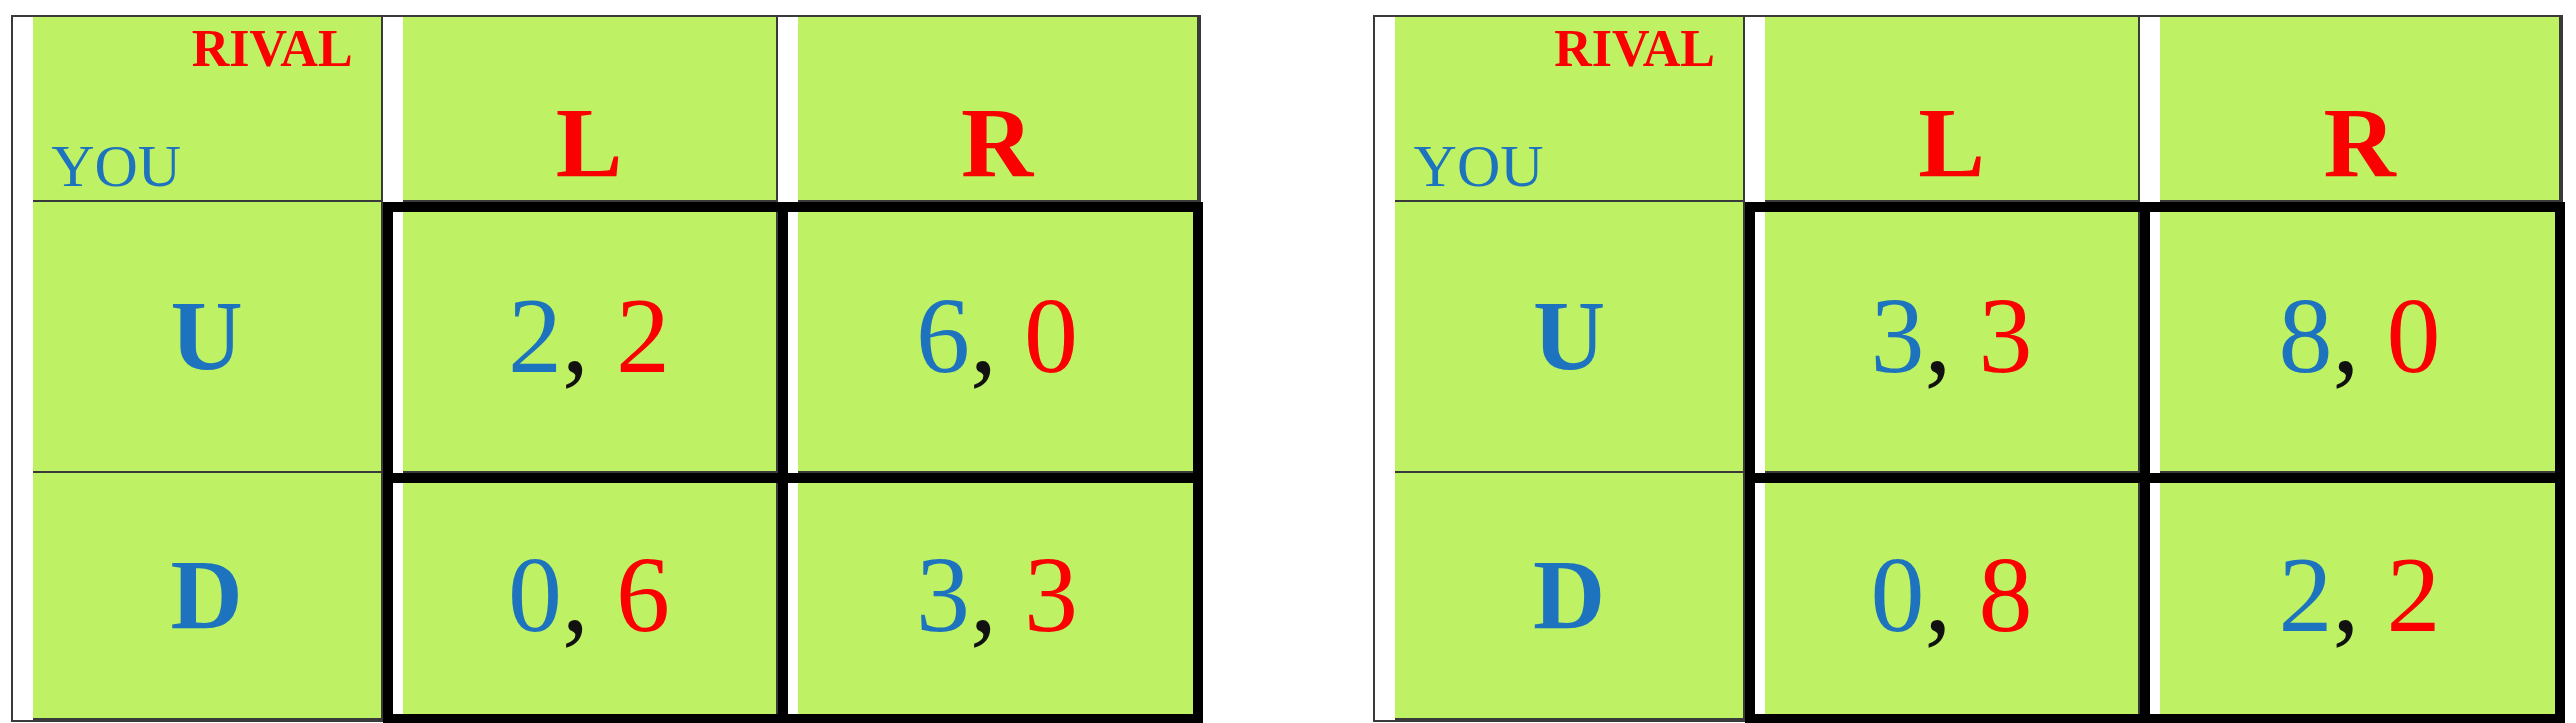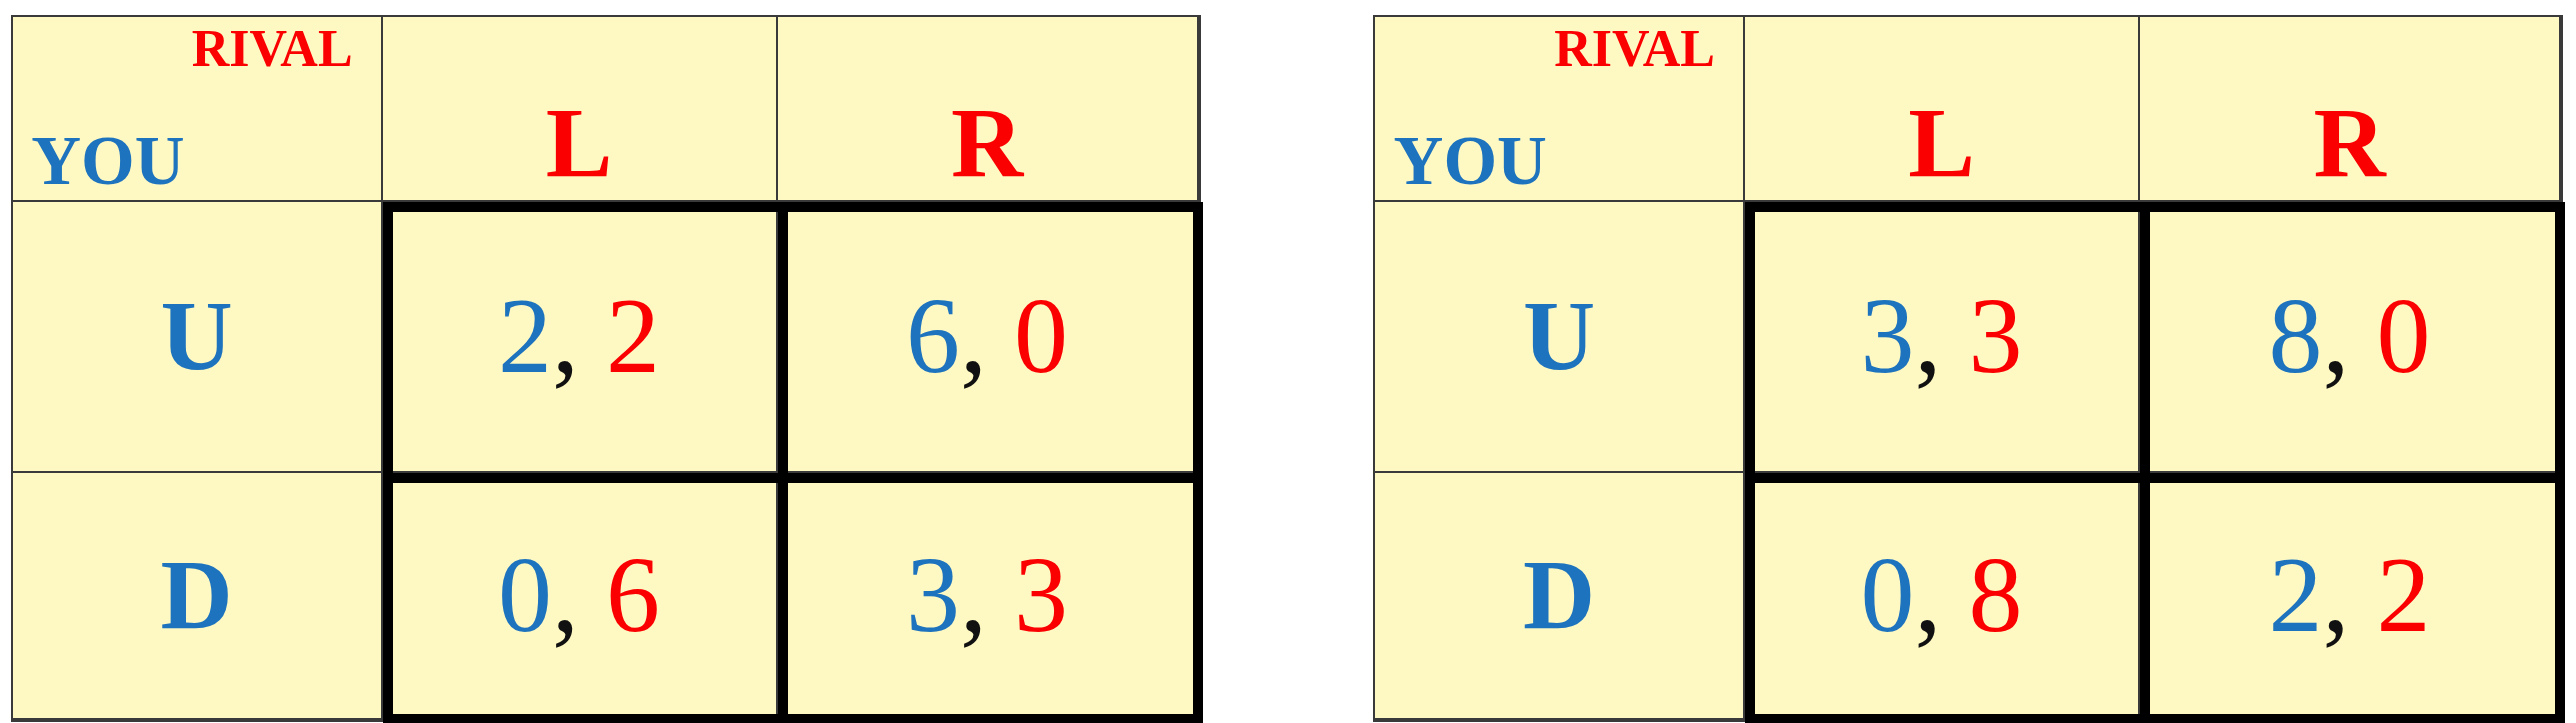--- a/index.html
+++ b/index.html
@@ -25,25 +25,26 @@
     box-sizing: border-box;
     background: #ffffff;
   }
   .game-table.left  { left: 10.6px;   }
   .game-table.right { left: 1373px; }
 
   .cell {
     border-right: 2px solid #3a3a3a;
     border-bottom: 2px solid #3a3a3a;
     box-sizing: border-box;
-    background: #fef9c3;
+    background: #bef264;
     display: flex;
     align-items: center;
     justify-content: center;
     overflow: hidden;
+    margin-left: 20px;
   }
 
   
   .cell.corner {
     flex-direction: column;
     align-items: stretch;
     justify-content: space-between;
     padding: 6.6px 0 4px 0;
   }
   .corner-rival {
@@ -51,22 +52,22 @@
     margin-right: 28px;
     color: #fb0000;
     font-weight: bold;
     font-size: 52px;
     line-height: 1;
   }
   .corner-you {
     align-self: flex-start;
     margin-left: 18.6px;
     color: #1e73be;
-    font-weight: bold;
-    font-size: 69px;
+    font-weight: normal;
+    font-size: 60px;
     line-height: 1;
   }
 
   .cell.colhead {
     align-items: flex-end;
     padding-bottom: 6.6px;
     color: #fb0000;
     font-weight: bold;
     font-size: 100px;
     line-height: 1;

